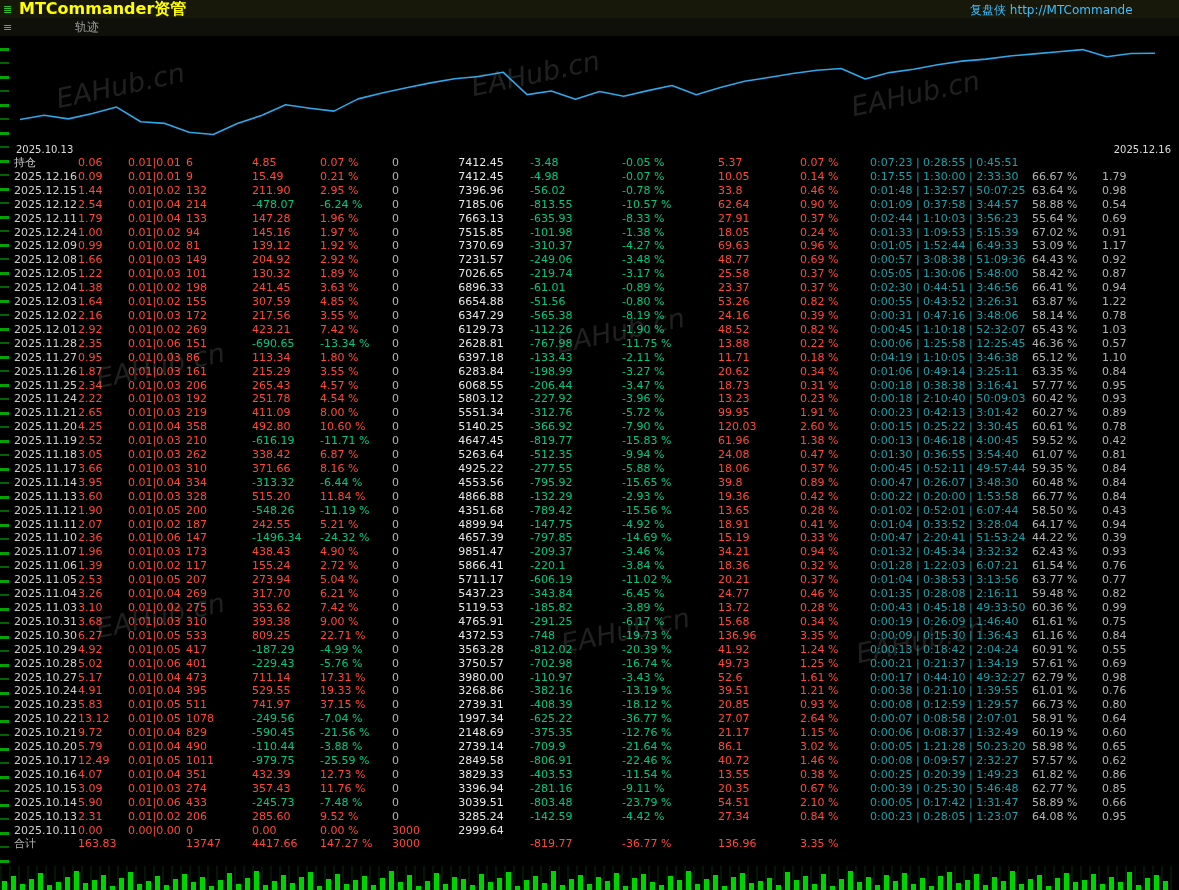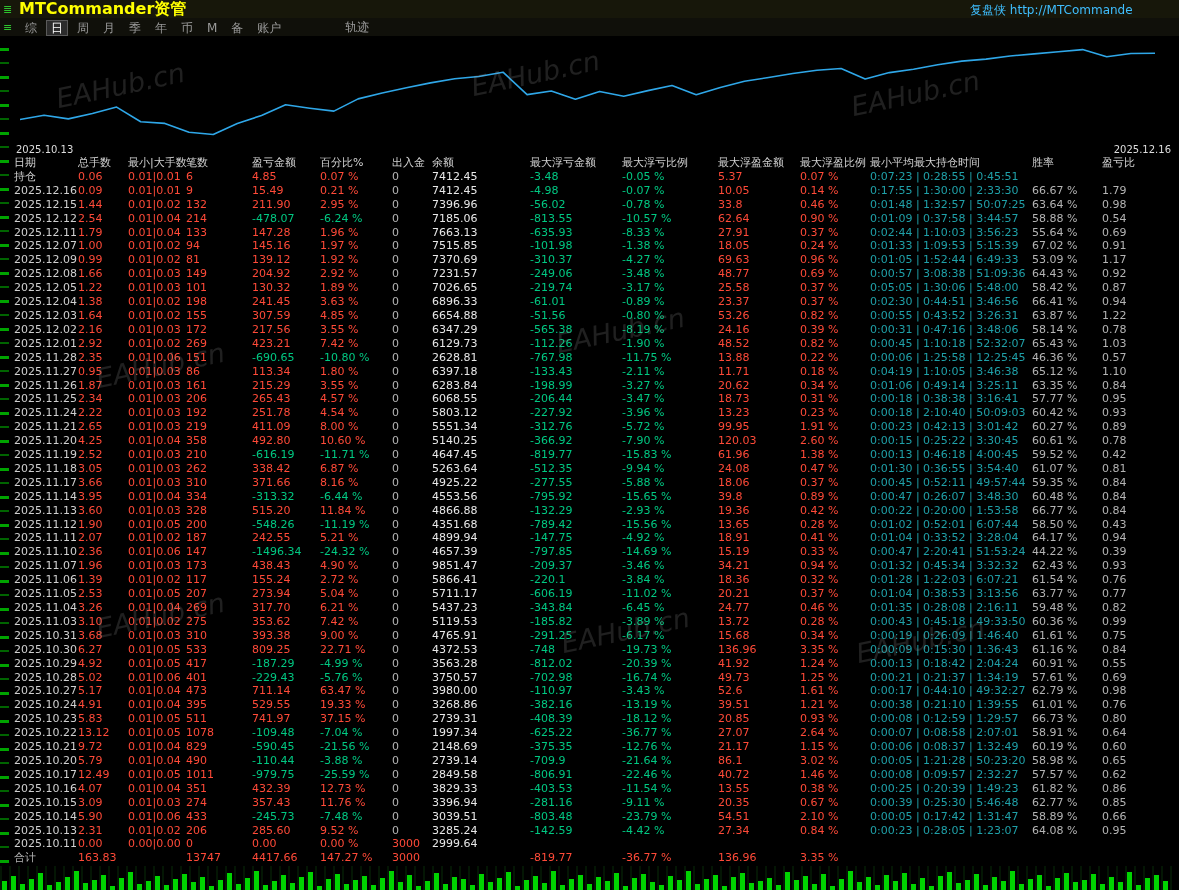--- a/index.html
+++ b/index.html
@@ -29,21 +29,21 @@
   .chart-label.right{right:8px;}
   
   .table{position:absolute;top:156px;left:14px;width:1160px;z-index:2;}
   .trow{display:grid;grid-template-columns:64px 50px 58px 66px 68px 72px 40px 98px 92px 96px 82px 70px 162px 70px 52px;
     height:13.92px;line-height:13.9px;font-size:11px;white-space:nowrap;}
   .cell{overflow:visible;}
   .trow.header .cell{color:#d2d2d2;}
   .c-red{color:var(--red);}
   .c-green{color:var(--green);}
   .c-time{color:var(--time);}
-  .c-white{color:var(--white);}
+  .c-white{color:var(--white);text-align:center;}
   .c-dim{color:var(--dim);}
   .c-date{color:var(--date);}
   
   .bottom{position:absolute;left:0;bottom:0;width:1179px;height:24px;display:flex;align-items:flex-end;gap:4px;padding-left:2px;
     background:repeating-linear-gradient(90deg,#041604 0 2px,#000 2px 9px);z-index:4;}
   .vbar{flex:0 0 5px;background:var(--bar_green);}
   
   .wm{position:absolute;color:rgba(160,160,160,0.20);font-size:27px;font-style:italic;
     transform:rotate(-12deg);pointer-events:none;z-index:3;white-space:nowrap;}
   .wm1{left:55px;top:70px;}  .wm2{left:470px;top:58px;}  .wm3{left:850px;top:78px;}
@@ -54,52 +54,34 @@
 <body>
 
 <div class="titlebar">
   <span class="menu-glyph">≣</span>
   <span class="app-title">MTCommander资管</span>
   <span class="top-link">复盘侠 http://MTCommande</span>
 </div>
 
 <div class="toolbar">
   <span class="menu-glyph">≡</span>
-  <span id="tb-items"><span class="tb-item">综</span><span class="tb-item active">日</span><span class="tb-item">周</span><span class="tb-item">月</span><span class="tb-item">季</span><span class="tb-item">年</span><span class="tb-item">币</span><span class="tb-item">M</span><span class="tb-item">备</span><span class="tb-item">账户</span></span>
   <span class="tb-right">轨迹</span>
 </div>
 
 <div class="left-strip"></div>
 
 <div class="chart">
   <svg width="1169" height="104" viewBox="0 0 1169 104">
     <polyline id="equity-line" class="equity-line" points="10.0,83.5 34.1,79.2 58.3,82.9 82.4,77.5 106.6,71.1 130.7,85.8 154.9,87.4 179.0,96.3 203.2,98.5 227.3,87.4 251.5,79.5 275.6,68.8 299.8,72.2 323.9,75.1 348.1,62.9 372.2,57.0 396.4,51.7 420.5,46.9 444.7,42.8 468.8,40.5 493.0,36.2 517.1,58.6 541.3,55.0 565.4,63.2 589.6,55.5 613.7,60.2 637.9,54.6 662.0,49.5 686.2,58.8 710.3,51.4 734.5,45.2 758.6,41.5 782.8,37.5 806.9,34.2 831.1,32.5 855.2,42.9 879.4,36.6 903.5,33.3 927.7,28.7 951.8,25.1 976.0,23.1 1000.1,20.0 1024.3,17.9 1048.4,15.8 1072.6,13.6 1096.7,20.7 1120.9,17.5 1145.0,17.3"></polyline>
   </svg>
   <span class="chart-label left">2025.10.13</span>
   <span class="chart-label right">2025.12.16</span>
 </div>
 
 <div class="table" id="stats-table">
-    <div class="trow header">
-      <div class="cell c-dim">日期</div>
-      <div class="cell c-dim">总手数</div>
-      <div class="cell c-dim">最小|大手数</div>
-      <div class="cell c-dim">笔数</div>
-      <div class="cell c-dim">盈亏金额</div>
-      <div class="cell c-dim">百分比%</div>
-      <div class="cell c-dim">出入金</div>
-      <div class="cell c-dim">余额</div>
-      <div class="cell c-dim">最大浮亏金额</div>
-      <div class="cell c-dim">最大浮亏比例</div>
-      <div class="cell c-dim">最大浮盈金额</div>
-      <div class="cell c-dim">最大浮盈比例</div>
-      <div class="cell c-dim">最小平均最大持仓时间</div>
-      <div class="cell c-dim">胜率</div>
-      <div class="cell c-dim">盈亏比</div>
-    </div>
     <div class="trow">
       <div class="cell c-date">持仓</div>
       <div class="cell c-red">0.06</div>
       <div class="cell c-red">0.01|0.01</div>
       <div class="cell c-red">6</div>
       <div class="cell c-red">4.85</div>
       <div class="cell c-red">0.07 %</div>
       <div class="cell c-dim">0</div>
       <div class="cell c-white">7412.45</div>
       <div class="cell c-green">-3.48</div>
@@ -172,21 +154,21 @@
       <div class="cell c-white">7663.13</div>
       <div class="cell c-green">-635.93</div>
       <div class="cell c-green">-8.33 %</div>
       <div class="cell c-red">27.91</div>
       <div class="cell c-red">0.37 %</div>
       <div class="cell c-time">0:02:44 | 1:10:03 | 3:56:23</div>
       <div class="cell c-dim">55.64 %</div>
       <div class="cell c-dim">0.69</div>
     </div>
     <div class="trow">
-      <div class="cell c-date">2025.12.07</div>
+      <div class="cell c-date">2025.12.24</div>
       <div class="cell c-red">1.00</div>
       <div class="cell c-red">0.01|0.02</div>
       <div class="cell c-red">94</div>
       <div class="cell c-red">145.16</div>
       <div class="cell c-red">1.97 %</div>
       <div class="cell c-dim">0</div>
       <div class="cell c-white">7515.85</div>
       <div class="cell c-green">-101.98</div>
       <div class="cell c-green">-1.38 %</div>
       <div class="cell c-red">18.05</div>
@@ -313,21 +295,21 @@
       <div class="cell c-time">0:00:45 | 1:10:18 | 52:32:07</div>
       <div class="cell c-dim">65.43 %</div>
       <div class="cell c-dim">1.03</div>
     </div>
     <div class="trow">
       <div class="cell c-date">2025.11.28</div>
       <div class="cell c-red">2.35</div>
       <div class="cell c-red">0.01|0.06</div>
       <div class="cell c-red">151</div>
       <div class="cell c-green">-690.65</div>
-      <div class="cell c-green">-10.80 %</div>
+      <div class="cell c-green">-13.34 %</div>
       <div class="cell c-dim">0</div>
       <div class="cell c-white">2628.81</div>
       <div class="cell c-green">-767.98</div>
       <div class="cell c-green">-11.75 %</div>
       <div class="cell c-red">13.88</div>
       <div class="cell c-red">0.22 %</div>
       <div class="cell c-time">0:00:06 | 1:25:58 | 12:25:45</div>
       <div class="cell c-dim">46.36 %</div>
       <div class="cell c-dim">0.57</div>
     </div>
@@ -721,21 +703,21 @@
       <div class="cell c-time">0:00:21 | 0:21:37 | 1:34:19</div>
       <div class="cell c-dim">57.61 %</div>
       <div class="cell c-dim">0.69</div>
     </div>
     <div class="trow">
       <div class="cell c-date">2025.10.27</div>
       <div class="cell c-red">5.17</div>
       <div class="cell c-red">0.01|0.04</div>
       <div class="cell c-red">473</div>
       <div class="cell c-red">711.14</div>
-      <div class="cell c-red">63.47 %</div>
+      <div class="cell c-red">17.31 %</div>
       <div class="cell c-dim">0</div>
       <div class="cell c-white">3980.00</div>
       <div class="cell c-green">-110.97</div>
       <div class="cell c-green">-3.43 %</div>
       <div class="cell c-red">52.6</div>
       <div class="cell c-red">1.61 %</div>
       <div class="cell c-time">0:00:17 | 0:44:10 | 49:32:27</div>
       <div class="cell c-dim">62.79 %</div>
       <div class="cell c-dim">0.98</div>
     </div>
@@ -771,21 +753,21 @@
       <div class="cell c-red">0.93 %</div>
       <div class="cell c-time">0:00:08 | 0:12:59 | 1:29:57</div>
       <div class="cell c-dim">66.73 %</div>
       <div class="cell c-dim">0.80</div>
     </div>
     <div class="trow">
       <div class="cell c-date">2025.10.22</div>
       <div class="cell c-red">13.12</div>
       <div class="cell c-red">0.01|0.05</div>
       <div class="cell c-red">1078</div>
-      <div class="cell c-green">-109.48</div>
+      <div class="cell c-green">-249.56</div>
       <div class="cell c-green">-7.04 %</div>
       <div class="cell c-dim">0</div>
       <div class="cell c-white">1997.34</div>
       <div class="cell c-green">-625.22</div>
       <div class="cell c-green">-36.77 %</div>
       <div class="cell c-red">27.07</div>
       <div class="cell c-red">2.64 %</div>
       <div class="cell c-time">0:00:07 | 0:08:58 | 2:07:01</div>
       <div class="cell c-dim">58.91 %</div>
       <div class="cell c-dim">0.64</div>

